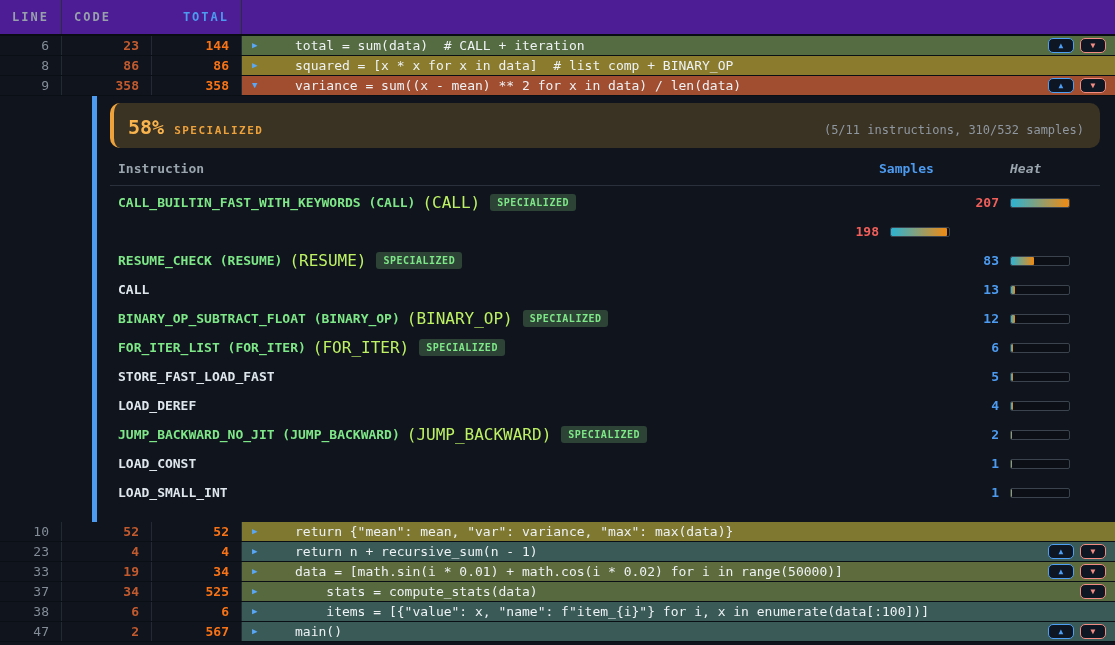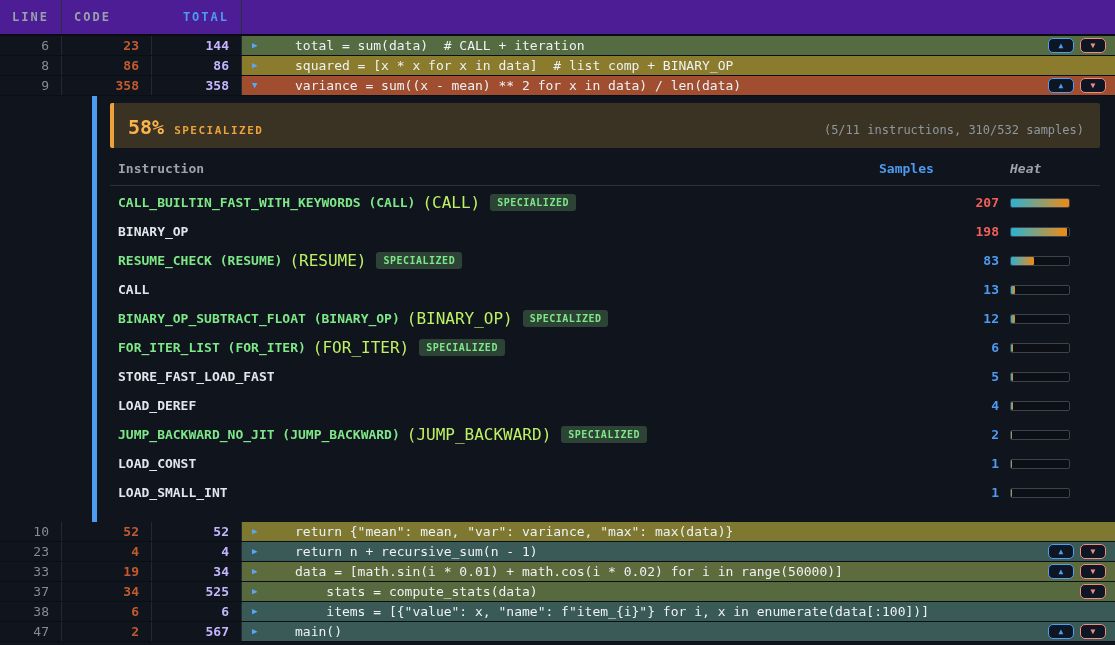--- a/index.html
+++ b/index.html
@@ -18,41 +18,41 @@
   .ghead .hcell.code { justify-content:flex-start; padding-left:12px; border-right:none; }
   .ghead .hcell.self { color:#cf6a3f; }
   .ghead .hcell.total { color:#4d9bf0; }
 
   .crow { height:20px; border-bottom:1px solid #0a0e15; }
   .crow .cell {
     font-size:13px; line-height:19px; text-align:right; padding-right:12px;
     border-right:1px solid #242a34; color:#848d97;
   }
   .crow .cell.self  { color:#c35a2e; font-weight:bold; }
-  .crow .cell.total { color:#c4b5fd; font-weight:bold; }
+  .crow .cell.total { color:#f97316; font-weight:bold; }
   .crow .cell.code {
     position:relative; text-align:left; padding:0; border-right:none;
     display:flex; align-items:center;
   }
   .arrow { position:absolute; left:10px; top:0; line-height:19px; font-size:9px; color:#59a7f7; }
   .codetext { white-space:pre; padding-left:53px; font-size:13px; color:#eef2f5; }
   .btns { margin-left:auto; display:flex; gap:6px; padding-right:9px; }
   .btn {
     width:26px; height:15px; border-radius:5px; background:#0e1624;
     display:flex; align-items:center; justify-content:center; font-size:8px; line-height:1;
   }
   .btn.up   { border:1.5px solid #4d9ff5; color:#4d9ff5; }
   .btn.down { border:1.5px solid #f28b82; color:#f28b82; }
 
   
   .panel { position:relative; height:426px; padding-top:7px; }
   .paccent { position:absolute; left:92px; top:0; bottom:0; width:5px; background:#4d9bf0; }
   .pbody { margin-left:110px; width:990px; }
   .banner {
-    height:45px; background:#3a3223; border-left:4px solid #eda23b; border-radius:2px;
+    height:45px; background:#3a3223; border-left:4px solid #eda23b; border-radius:10px;
     display:flex; align-items:baseline; padding:12px 16px 0 14px;
   }
   .pct { font-size:20px; font-weight:bold; color:#f9b44e; margin-right:10px; }
   .speclabel { font-size:11px; color:#eda23b; letter-spacing:1.5px; font-weight:bold; }
   .summary { margin-left:auto; font-size:12px; color:#8f98a1; }
 
   .ithead, .irow { display:grid; grid-template-columns:1fr 120px 101px; align-items:center; }
   .ithead { margin-top:13px; padding:0 0 9px 8px; border-bottom:1px solid #2b313c; }
   .ithead .th { font-size:13px; font-weight:bold; color:#9aa4ad; }
   .ithead .th.samples { text-align:left; color:#4d9bf0; }
@@ -151,24 +151,20 @@
       <span class="badge">SPECIALIZED</span>
     </div>
     <div class="isamples hot">207</div>
     <div class="iheat">
       <span class="bar">
         <span class="fill" style="width: 100%;"></span>
       </span>
     </div>
   </div>
           <div class="irow">
-    <div class="iname">
-      <span class="nm">BINARY_OP</span>
-
-    </div>
     <div class="isamples hot">198</div>
     <div class="iheat">
       <span class="bar">
         <span class="fill" style="width: 96%;"></span>
       </span>
     </div>
   </div>
           <div class="irow">
     <div class="iname">
       <span class="nm spec">RESUME_CHECK (RESUME)</span>

